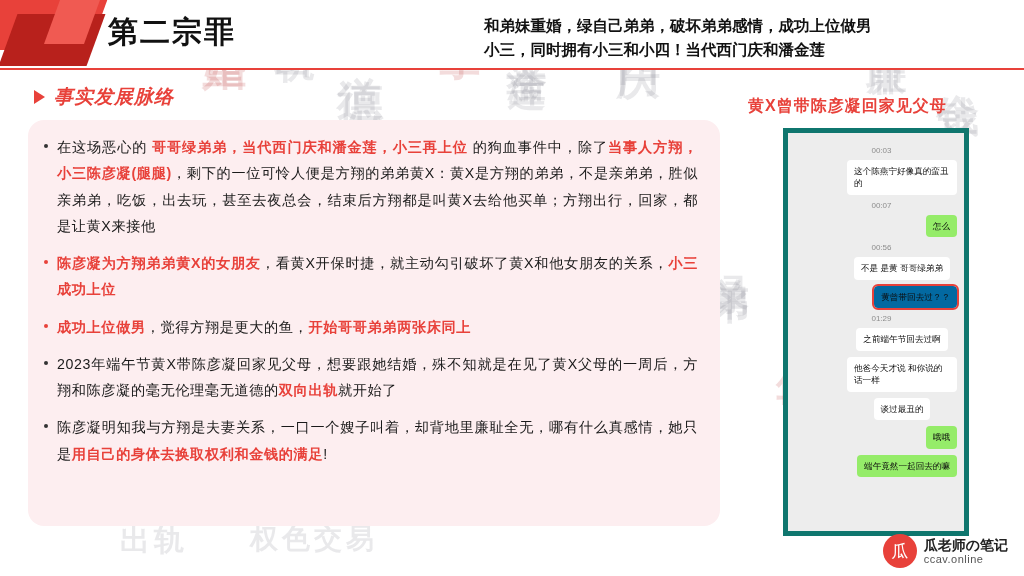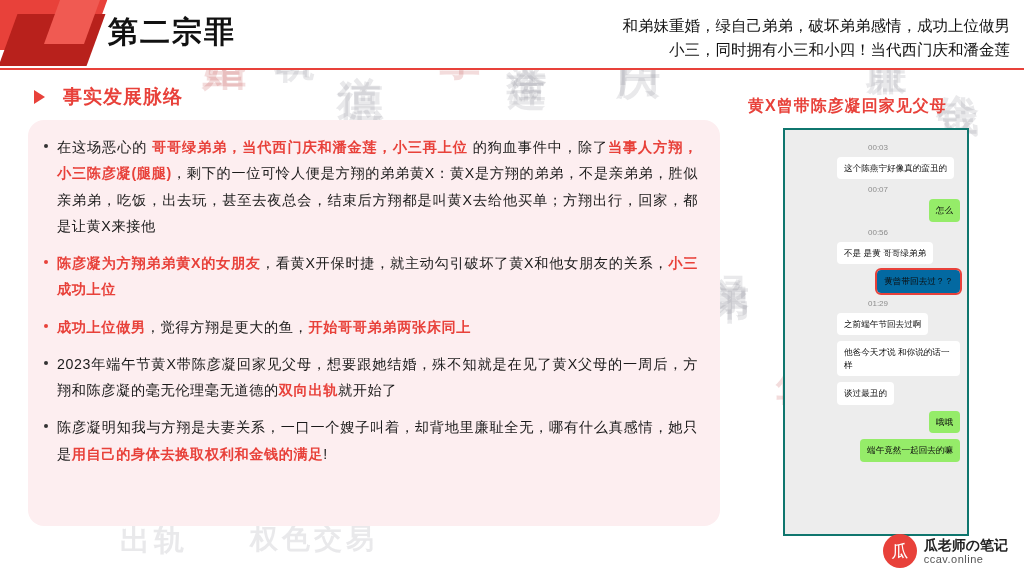--- a/index.html
+++ b/index.html
@@ -74,38 +74,38 @@
     position: absolute;
     left: 108px;
     top: 12px;
     font-size: 30px;
     font-weight: 700;
     color: #111111;
     letter-spacing: 2px;
   }
   .header-sub {
     position: absolute;
-    right: 14px;
+    right: 0;
     top: 14px;
     width: 540px;
-    text-align: right;
     font-size: 15.5px;
-    font-weight: 400;
+    font-weight: 700;
     color: #111111;
     line-height: 1.55;
   }
 
   
   .section-heading {
     position: absolute;
     left: 34px;
     top: 84px;
     display: flex;
     align-items: center;
-    gap: 18px;
+    gap: 9px;
+    font-style: italic;
   }
   .arrow-bullet {
     width: 0; height: 0;
     border-left: 11px solid #e8413a;
     border-top: 7px solid transparent;
     border-bottom: 7px solid transparent;
   }
   .section-heading-text {
     font-size: 19px;
     font-weight: 700;
@@ -162,36 +162,36 @@
     color: #e8413a;
     letter-spacing: 1px;
   }
   .chat-panel {
     position: absolute;
     left: 783px;
     top: 128px;
     width: 186px;
     height: 408px;
     background: #ededed;
-    border: 2px solid #0f766e;
+    border: 5px solid #0f766e;
     box-sizing: border-box;
-    padding: 8px 7px 0 11px;
+    padding: 8px 7px 0 18px;
     overflow: hidden;
   }
   .chat-time {
     text-align: center;
     font-size: 8px;
     color: #8d8d8d;
     margin: 5px 0 5px 0;
   }
   .msg-row {
     display: flex;
     margin-bottom: 6px;
   }
-  .msg-row.left { justify-content: flex-start; margin-left: 41px; }
+  .msg-row.left { justify-content: center; margin-left: 41px; }
   .msg-row.right { justify-content: flex-end; }
   .bubble {
     max-width: 132px;
     font-size: 8.6px;
     line-height: 1.45;
     padding: 5px 7px;
     border-radius: 4px;
     color: #0d0d0d;
     word-break: break-all;
     position: relative;

